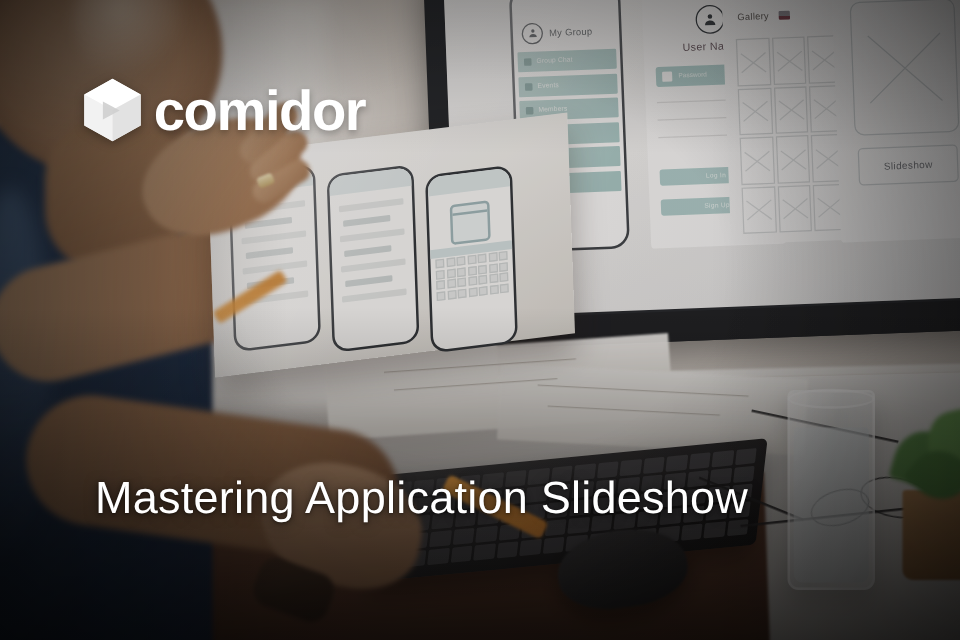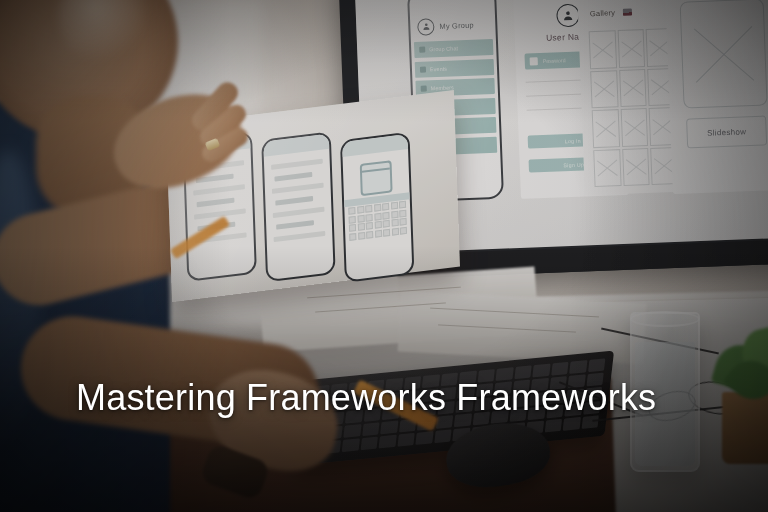--- a/index.html
+++ b/index.html
@@ -514,16 +514,26 @@
     <div class="plant-pot"></div>
     <div class="plant-l" style="left:716px;top:344px;width:40px;height:44px;background:#5d9a4a;transform:rotate(16deg)"></div>
     <div class="plant-l" style="left:742px;top:330px;width:36px;height:48px;background:#6fae55;transform:rotate(-14deg)"></div>
     <div class="plant-l" style="left:730px;top:360px;width:44px;height:40px;background:#4f8a3e;transform:rotate(40deg)"></div>
 
   </div>
 
   <div class="tint"></div>
   <div class="vig"></div>
 
-
-  <h1 class="title">Mastering Frameworks Frameworks</h1>
+  <div class="logo">
+    <svg class="logo-mark" viewBox="0 0 100 108">
+      <polygon points="50,2 97,28 97,80 50,106 3,80 3,28" fill="#ffffff" opacity="0.97"></polygon>
+      <polygon points="50,2 97,28 50,54 3,28" fill="#ffffff"></polygon>
+      <polygon points="3,28 50,54 50,106 3,80" fill="#f2f2f2"></polygon>
+      <polygon points="50,54 97,28 97,80 50,106" fill="#e2e2e2"></polygon>
+      <polygon points="34,40 34,70 62,55" fill="#cfcfcf" opacity="0.9"></polygon>
+    </svg>
+    <span class="logo-word">comidor</span>
+  </div>
+
+  <h1 class="title">Mastering Application Slideshow</h1>
 
 </div>
 
 </body></html>

